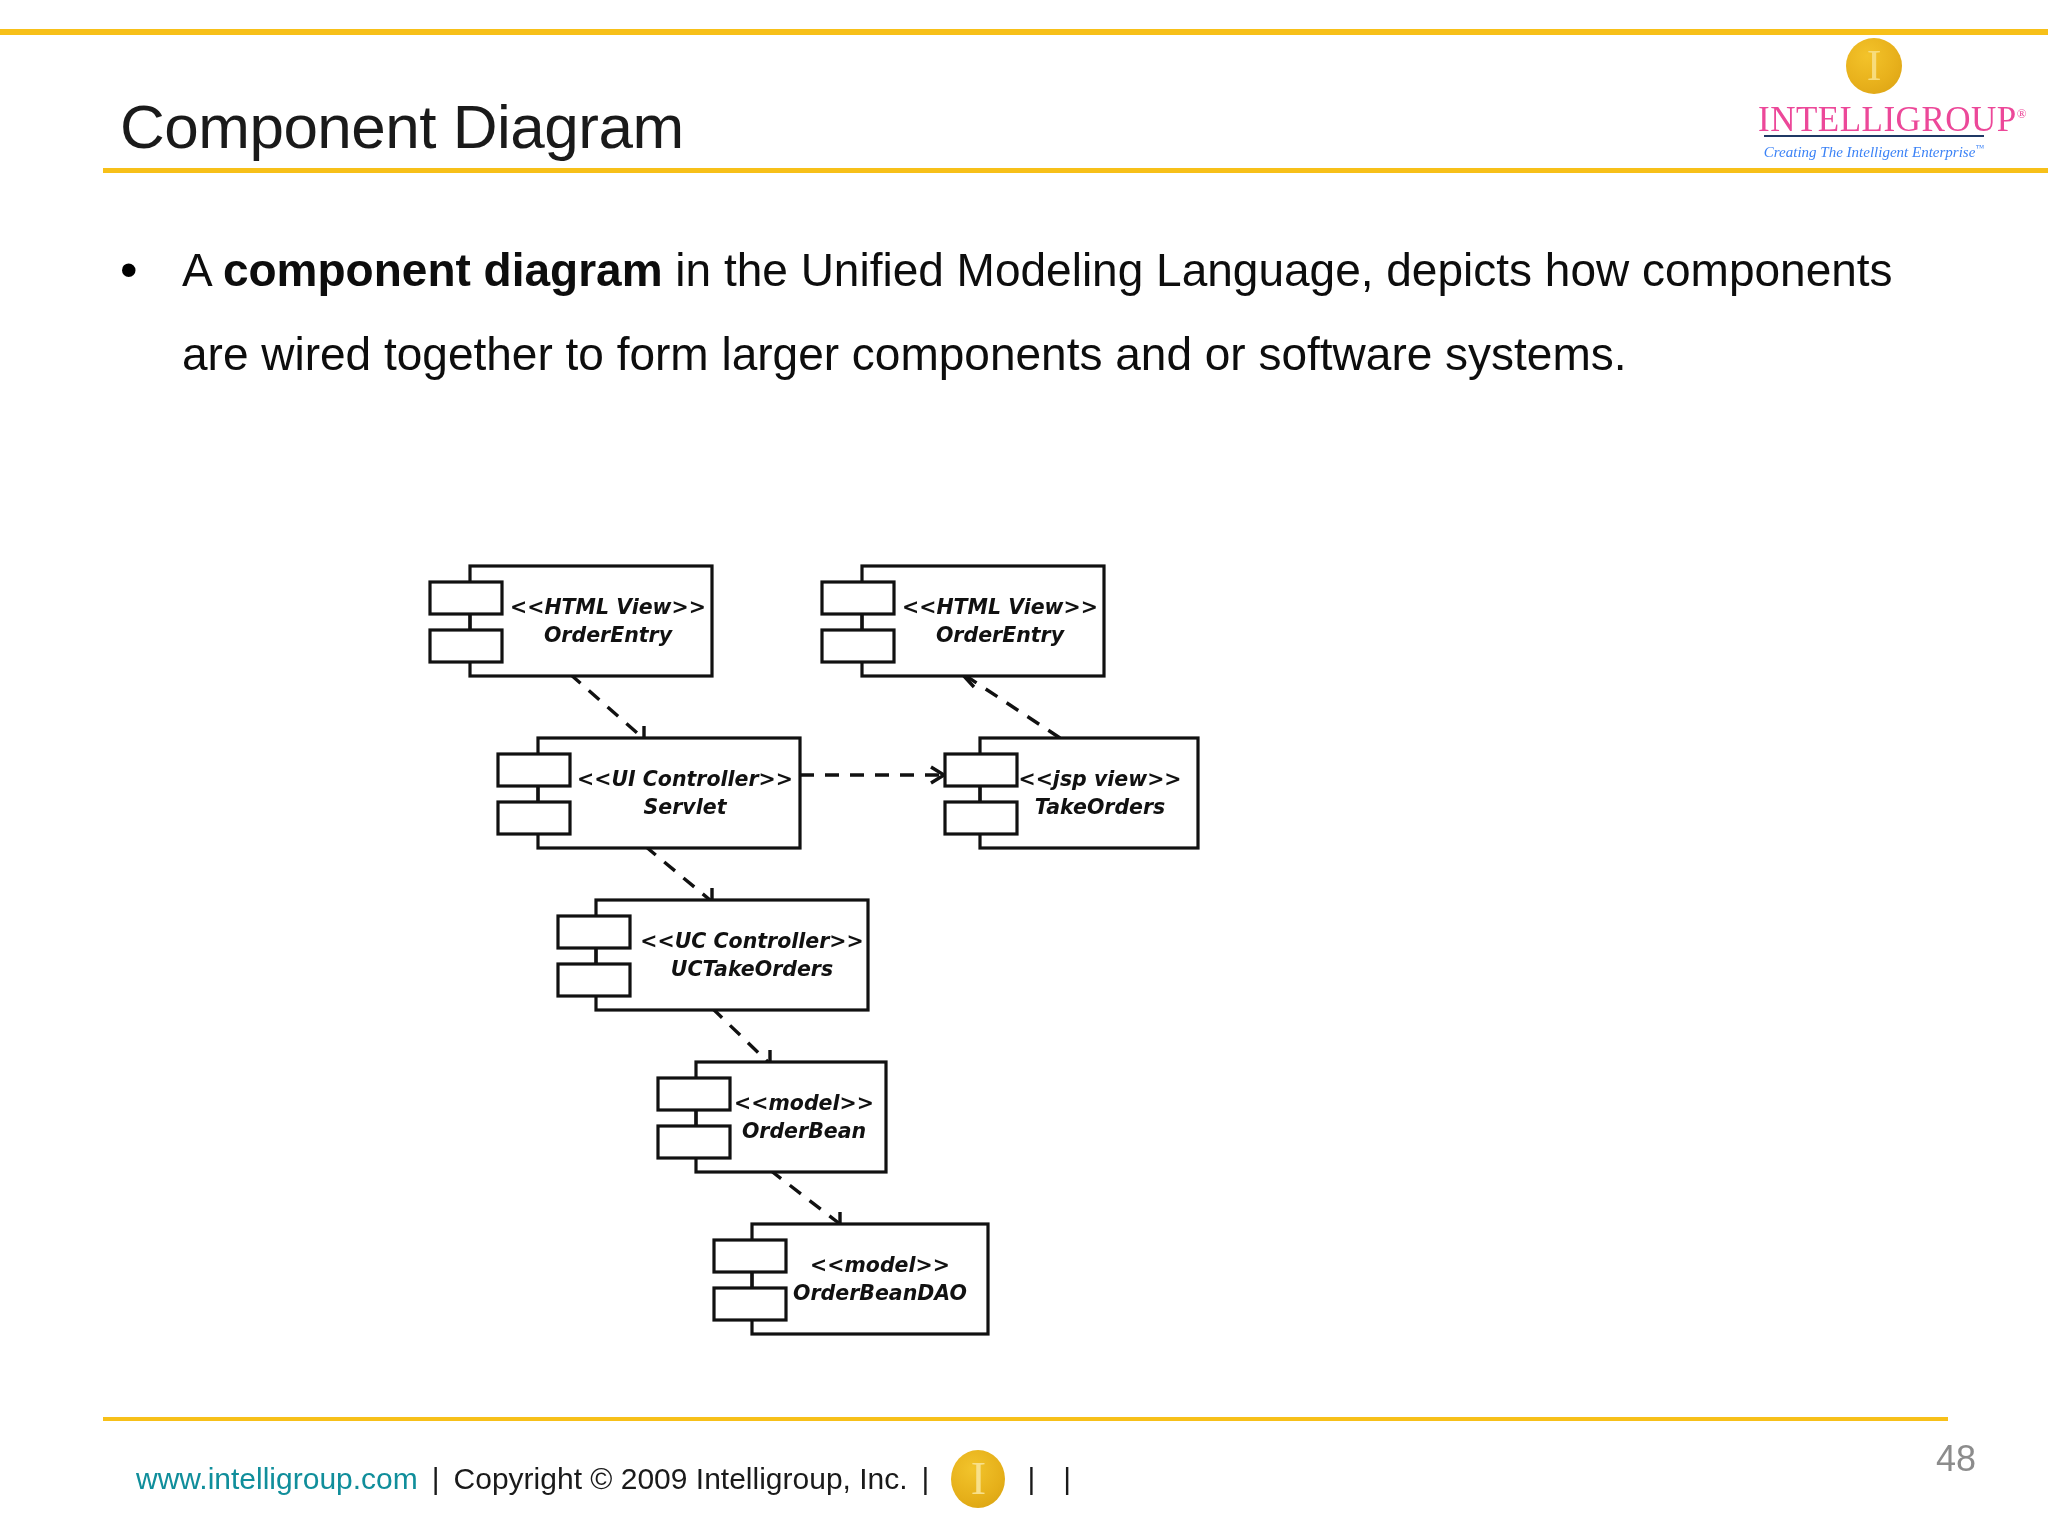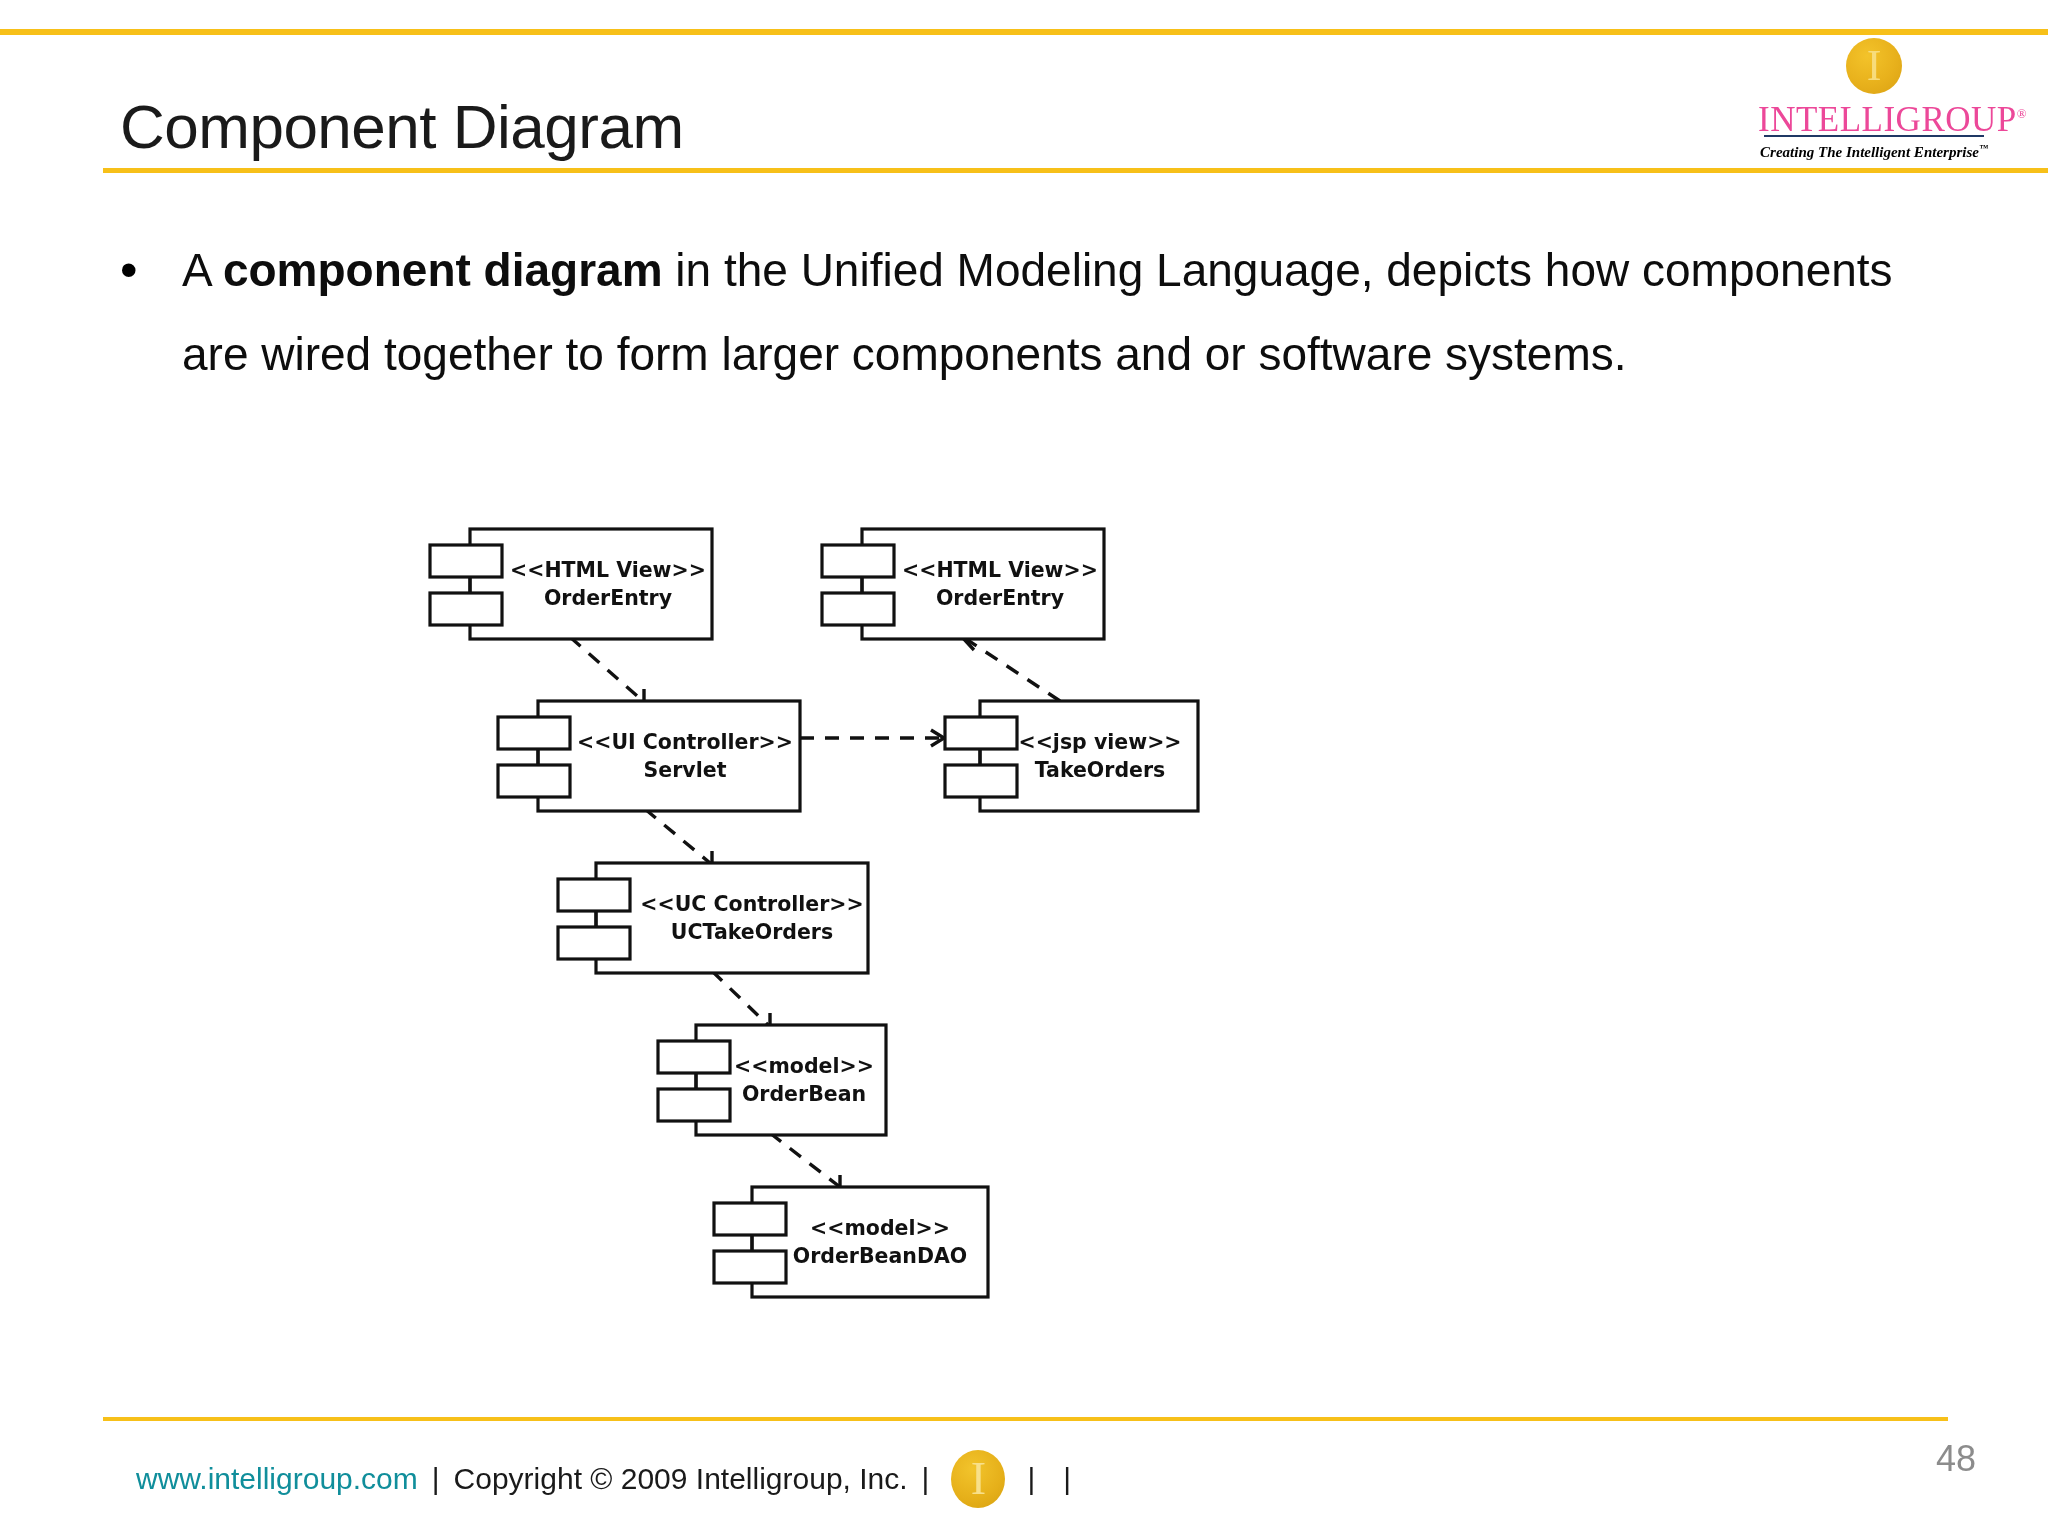--- a/index.html
+++ b/index.html
@@ -85,24 +85,24 @@
     width: 220px; height: 2px;
     background: #1F3864;
   }
   #brand-tagline {
     position: absolute;
     left: 0px; top: 100px;
     width: 232px;
     text-align: center;
     font-family: "Liberation Serif", serif;
     font-style: italic;
-    font-weight: bold;
+    font-weight: normal;
     font-size: 15px;
     line-height: 20px;
-    color: #000000;
+    color: #3b82f6;
     white-space: nowrap;
   }
   #brand-tm {
     font-size: 9px;
     vertical-align: super;
   }
 
   
   #bullet-block {
     position: absolute;
@@ -125,22 +125,22 @@
     flex: 1 1 auto;
     font-size: 46px;
     line-height: 84px;
     color: #0d0d0d;
   }
   #bullet-text b { font-weight: bold; }
 
   
   #diagram {
     position: absolute;
-    left: 400px; top: 511px;
-    width: 820px; height: 840px;
+    left: 400px; top: 548px;
+    width: 820px; height: 840px; font-style: italic;
   }
   #diagram svg { display: block; }
 
   .cmp-box { fill: #ffffff; stroke: #111111; stroke-width: 3.2; }
   .cmp-tab { fill: #ffffff; stroke: #111111; stroke-width: 3.2; }
   .cmp-spine { stroke: #111111; stroke-width: 3.2; }
   .dep-line {
     stroke: #111111; stroke-width: 3.4;
     stroke-dasharray: 14 11;
     fill: none;

